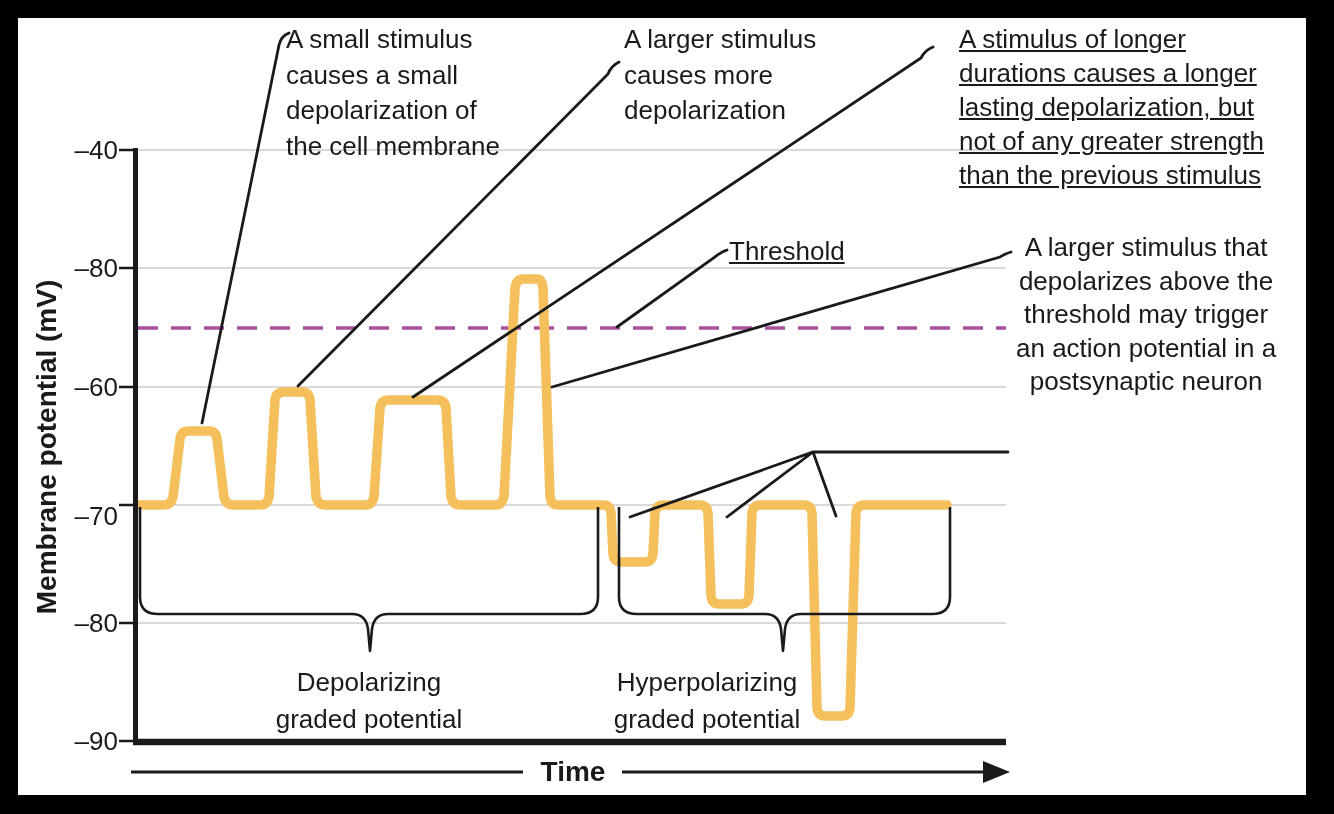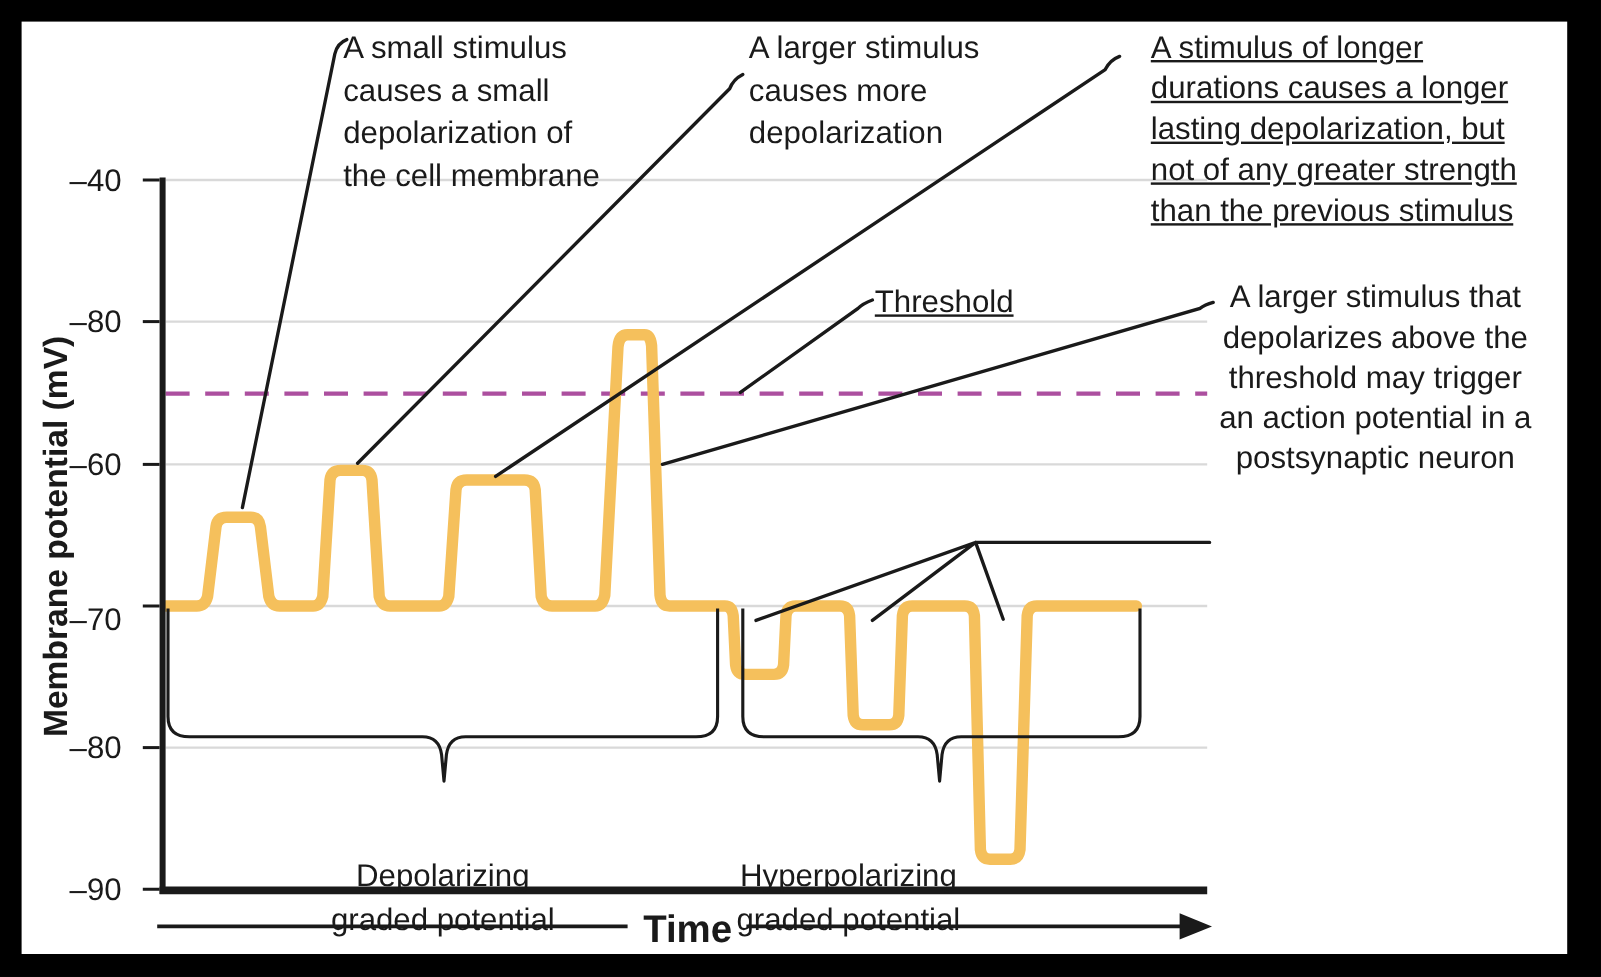--- a/index.html
+++ b/index.html
@@ -9,25 +9,25 @@
   }
   #canvas{position:absolute;left:18px;top:18px;width:1288px;height:777px;background:#fff;}
   #plot-svg{position:absolute;left:0;top:0;width:1334px;height:814px;}
   .txt{position:absolute;white-space:pre-line;color:#1a1a1a;font-size:26px;}
   .ann1{left:286px;top:22px;line-height:35.5px;}
   .ann2{left:624px;top:22px;line-height:35.5px;}
   .ann3{left:959px;top:22px;line-height:34px;text-decoration:underline;}
   .ann4{left:1016px;top:231px;line-height:33.5px;text-align:center;}
   .ann5{left:1016px;top:440px;line-height:32px;}
   .thresh{left:729px;top:236px;line-height:30px;text-decoration:underline;}
-  .region{width:220px;text-align:center;line-height:37px;font-size:26px;margin-top:47px;}
+  .region{width:220px;text-align:center;line-height:37px;font-size:26px;}
   .region.depol{left:259px;top:664px;}
   .region.hyper{left:597px;top:664px;}
-  .tick{width:60px;text-align:left;left:58px;font-size:26px;line-height:28px;}
-  .time-label{left:528px;top:756px;width:90px;text-align:center;font-weight:bold;font-size:32px;}
+  .tick{width:60px;text-align:right;left:58px;font-size:26px;line-height:28px;}
+  .time-label{left:528px;top:756px;width:90px;text-align:center;font-weight:bold;font-size:28px;}
   .y-label{
     left:47px;top:447px;font-weight:bold;font-size:28px;white-space:nowrap;
     transform:translate(-50%,-50%) rotate(-90deg);
   }
 </style>
 </head>
 <body>
 
 <div id="stage">
   <div id="canvas"></div>

